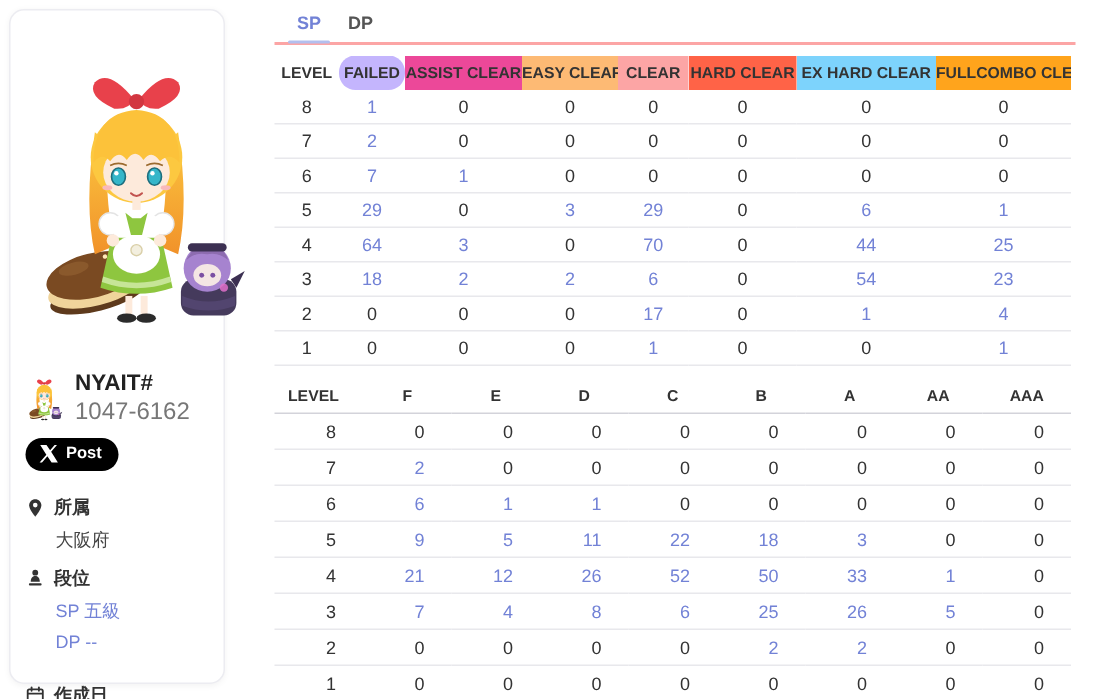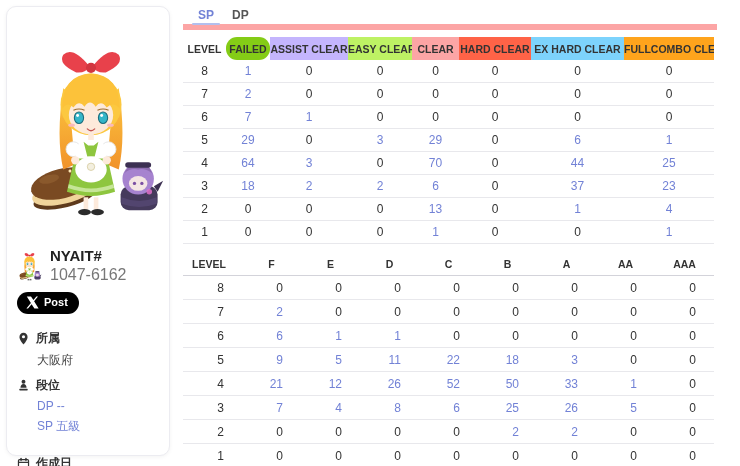--- a/index.html
+++ b/index.html
@@ -1,40 +1,40 @@
 <!DOCTYPE html>
 <html><head>
 <meta charset="utf-8">
 <style>
   html,body{margin:0;padding:0}
   body{width:740px;height:466px;background:#fff;position:relative;overflow:hidden;
        font-family:"Liberation Sans",sans-serif;-webkit-font-smoothing:antialiased}
 
   
-  .sidebar{position:absolute;left:6px;top:6px;width:164px;height:450px;background:#fff;
+  .sidebar{position:absolute;left:6px;top:6px;width:144px;height:450px;background:#fff;
            border:1px solid #ececf1;border-radius:10px;box-shadow:0 1px 4px rgba(0,0,0,.05);
            box-sizing:border-box;padding:6px 10px}
   .chara{display:block;margin:0 auto;width:148px;height:228px}
   .profile{display:flex;align-items:center;gap:8px;margin:6px 0 6px 0}
   .thumb{width:25px;height:37px;flex:0 0 25px}
   .pname{font-size:15px;font-weight:bold;color:#222;line-height:1.15}
   .pid{font-size:16px;color:#777;margin-top:2px}
   .post-btn{display:inline-flex;align-items:center;gap:5px;background:#000;color:#fff;border:none;
             border-radius:11px;padding:4px 11px 5px 9px;font-size:11px;font-weight:bold;
             margin:2px 0 8px 0;cursor:pointer;line-height:1}
   .info{font-size:12px;color:#333}
   .inforow{display:flex;align-items:center;gap:6px;margin-top:8px;font-weight:600}
   .infoval{margin:5px 0 0 20px;color:#444}
   .infoval.link{color:#7282d6;cursor:pointer}
   .icon13{width:13px;height:13px;flex:0 0 13px}
   .spacer{height:12px}
 
   
   .main{position:absolute;left:183px;top:0;width:534px}
-  .tabs{display:flex;align-items:stretch;border-bottom:6px solid #fca5a5;height:30px;
+  .tabs{display:flex;align-items:stretch;border-bottom:2px solid #fca5a5;height:30px;
         padding-left:6px;box-sizing:border-box}
   .tab{font-size:12px;font-weight:bold;color:#555;padding:8px 9px 0 9px;position:relative;cursor:pointer}
   .tab.active{color:#7282d6}
   .tab.active::after{content:"";position:absolute;left:3px;right:3px;bottom:-1px;height:2px;
                      background:#b3bfee;border-radius:1px}
 
   table{border-collapse:collapse;width:531px;table-layout:fixed}
   th{font-size:10.5px;font-weight:bold;color:#333;height:23px;padding:0;text-align:center;
      overflow:hidden;white-space:nowrap}
   td{font-size:12px;color:#333;height:22px;padding:0;text-align:center;
@@ -154,22 +154,22 @@
     <div class="infoval">大阪府</div>
 
     <div class="inforow">
       <svg class="icon13" viewBox="0 0 16 16">
         <circle cx="8" cy="3.4" r="2.4" fill="#333"></circle>
         <path d="M8 6.2 C5.4 6.2 4.3 8.4 4.3 10.8 L11.7 10.8 C11.7 8.4 10.6 6.2 8 6.2 Z" fill="#333"></path>
         <rect x="2.8" y="12" width="10.4" height="2" rx="0.8" fill="#333"></rect>
       </svg>
       <span>段位</span>
     </div>
+    <div class="infoval link">SP 五級</div>
     <div class="infoval link">DP --</div>
-    <div class="infoval link">SP 五級</div>
 
     <div class="spacer"></div>
 
     <div class="inforow">
       <svg class="icon13" viewBox="0 0 16 16">
         <rect x="1.8" y="3.2" width="12.4" height="11" rx="1.4" fill="none" stroke="#333" stroke-width="1.5"></rect>
         <line x1="1.8" y1="6.6" x2="14.2" y2="6.6" stroke="#333" stroke-width="1.5"></line>
         <line x1="5" y1="1.6" x2="5" y2="4.4" stroke="#333" stroke-width="1.5" stroke-linecap="round"></line>
         <line x1="11" y1="1.6" x2="11" y2="4.4" stroke="#333" stroke-width="1.5" stroke-linecap="round"></line>
       </svg>
@@ -192,23 +192,23 @@
         <col style="width: 78px;">
         <col style="width: 64px;">
         <col style="width: 47px;">
         <col style="width: 72px;">
         <col style="width: 93px;">
         <col style="width: 90px;">
       </colgroup>
     <thead>
         <tr>
           <th style="background: rgb(255, 255, 255);">LEVEL</th>
-          <th style="background: #84cc16; border-radius: 11px;">FAILED</th>
-          <th style="background: #c4b5fd;">ASSIST CLEAR</th>
-          <th style="background: #bef264; margin-top: 48px;">EASY CLEAR</th>
+          <th style="background: #c4b5fd; border-radius: 11px;">FAILED</th>
+          <th style="background: #ec4899;">ASSIST CLEAR</th>
+          <th style="background: #fdba74; margin-top: 48px;">EASY CLEAR</th>
           <th style="background: #fca5a5;">CLEAR</th>
           <th style="background: rgb(255, 99, 71);">HARD CLEAR</th>
           <th style="background: #7dd3fc;">EX HARD CLEAR</th>
           <th style="background: rgb(255, 164, 28);">FULLCOMBO CLEAR</th>
         </tr>
       </thead>
     <tbody>
         <tr>
           <td>8</td>
           <td><span class="lnk">1</span></td>
@@ -259,29 +259,29 @@
           <td><span class="lnk">44</span></td>
           <td><span class="lnk">25</span></td>
         </tr>
         <tr>
           <td>3</td>
           <td><span class="lnk">18</span></td>
           <td><span class="lnk">2</span></td>
           <td><span class="lnk">2</span></td>
           <td><span class="lnk">6</span></td>
           <td><span>0</span></td>
-          <td><span class="lnk">37</span></td>
+          <td><span class="lnk">54</span></td>
           <td><span class="lnk">23</span></td>
         </tr>
         <tr>
           <td>2</td>
           <td><span>0</span></td>
           <td><span>0</span></td>
           <td><span>0</span></td>
-          <td><span class="lnk">13</span></td>
+          <td><span class="lnk">17</span></td>
           <td><span>0</span></td>
           <td><span class="lnk">1</span></td>
           <td><span class="lnk">4</span></td>
         </tr>
         <tr>
           <td>1</td>
           <td><span>0</span></td>
           <td><span>0</span></td>
           <td><span>0</span></td>
           <td><span class="lnk">1</span></td>

